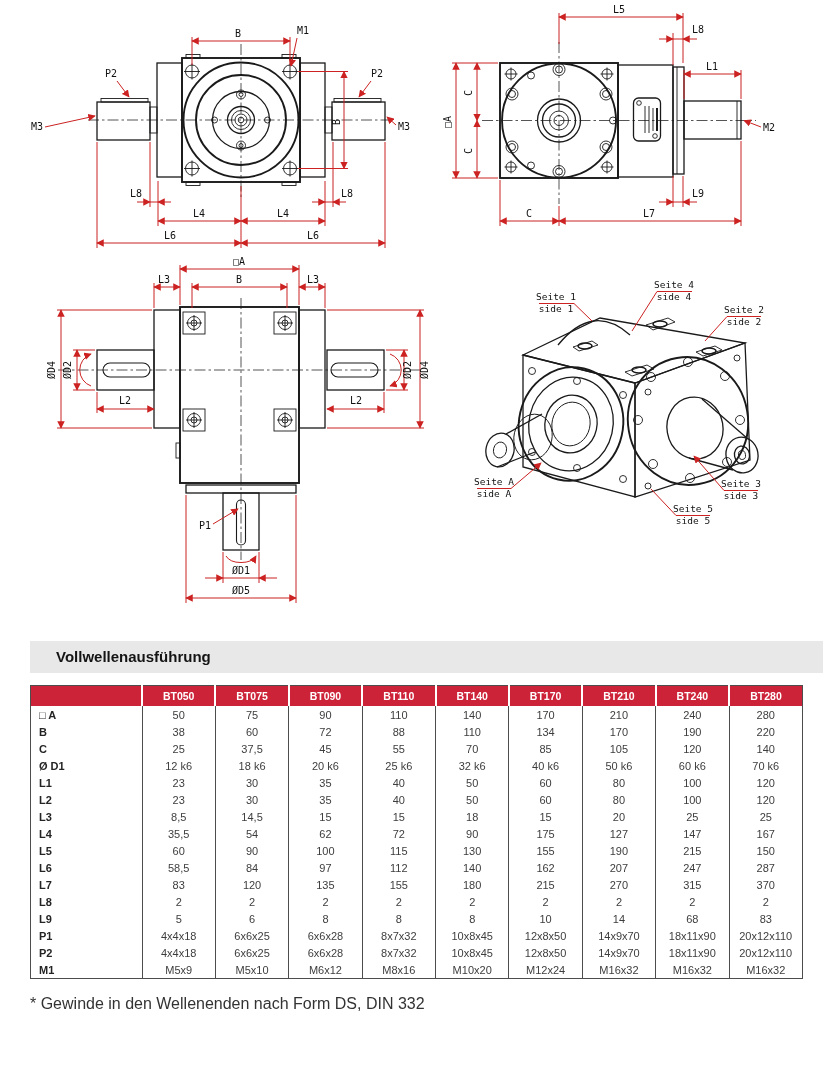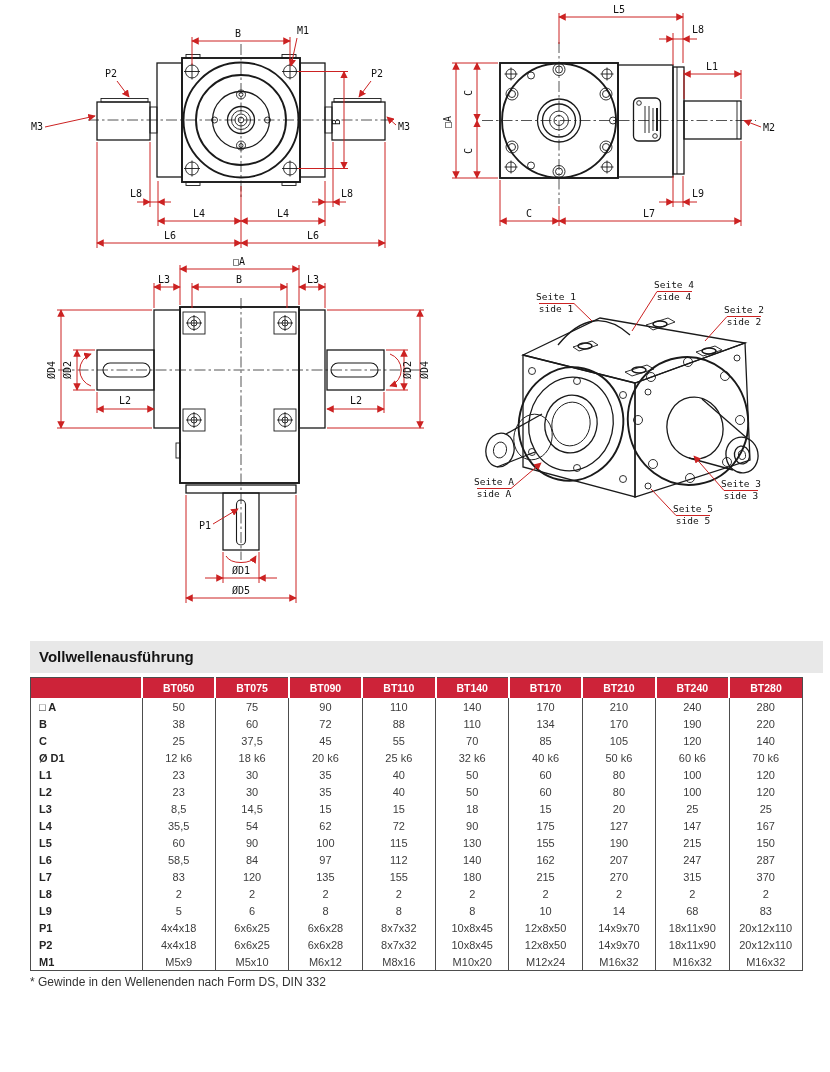--- a/index.html
+++ b/index.html
@@ -10,27 +10,27 @@
   .k{stroke:#1a1a1a;fill:none;stroke-width:1.3;}
   .k2{stroke:#1a1a1a;fill:none;stroke-width:1.9;}
   .t{stroke:#1a1a1a;fill:none;stroke-width:0.9;}
   .cl{stroke:#2a2a2a;fill:none;stroke-width:0.8;stroke-dasharray:11 3 2.5 3;}
   .rd{stroke:#cc2222;fill:none;stroke-width:1;}
   .dt{font-family:"DejaVu Sans Mono","Liberation Mono",monospace;font-size:10px;fill:#111;}
   .it{font-family:"DejaVu Sans Mono","Liberation Mono",monospace;font-size:9.5px;fill:#111;}
   .ov{stroke:#1a1a1a;fill:none;stroke-width:1.6;}
   
   .table-section{position:absolute;left:30px;top:641px;width:793px;}
-  .title-band{background:#e8e8e8;height:32px;line-height:32px;padding-left:9px;font-size:15px;font-weight:bold;color:#141414;box-sizing:border-box;}
-  table.dims{border-collapse:collapse;table-layout:fixed;width:773px;margin-top:4px;border:1px solid #4d4d4d;}
+  .title-band{background:#e8e8e8;height:32px;line-height:32px;padding-left:26px;font-size:15px;font-weight:bold;color:#141414;box-sizing:border-box;}
+  table.dims{border-collapse:collapse;table-layout:fixed;width:773px;margin-top:12px;border:1px solid #4d4d4d;}
   table.dims th{background:#cd2339;color:#fff;font-size:10.5px;font-weight:bold;height:20px;padding:0;border-left:2px solid #fff;}
   table.dims th:first-child{border-left:none;width:110px;}
   table.dims td{font-size:11px;color:#3d3d3d;text-align:center;height:17px;padding:0;border-left:1px solid #4d4d4d;white-space:nowrap;}
   table.dims td.rowlabel{text-align:left;padding-left:8px;font-weight:bold;color:#242424;border-left:none;}
-  .footnote{margin-top:4px;font-size:12px;color:#333;}
+  .footnote{margin-top:16px;font-size:16px;color:#333;}
 </style>
 </head>
 <body>
 
 <div class="page">
   <div class="drawings">
 
     <svg style="left:25px;top:5px" width="410" height="245" viewBox="25 5 410 245">
       <defs>
         <marker id="arw" viewBox="0 0 10 10" refX="9" refY="5" markerWidth="7.5" markerHeight="7.5" orient="auto-start-reverse">

